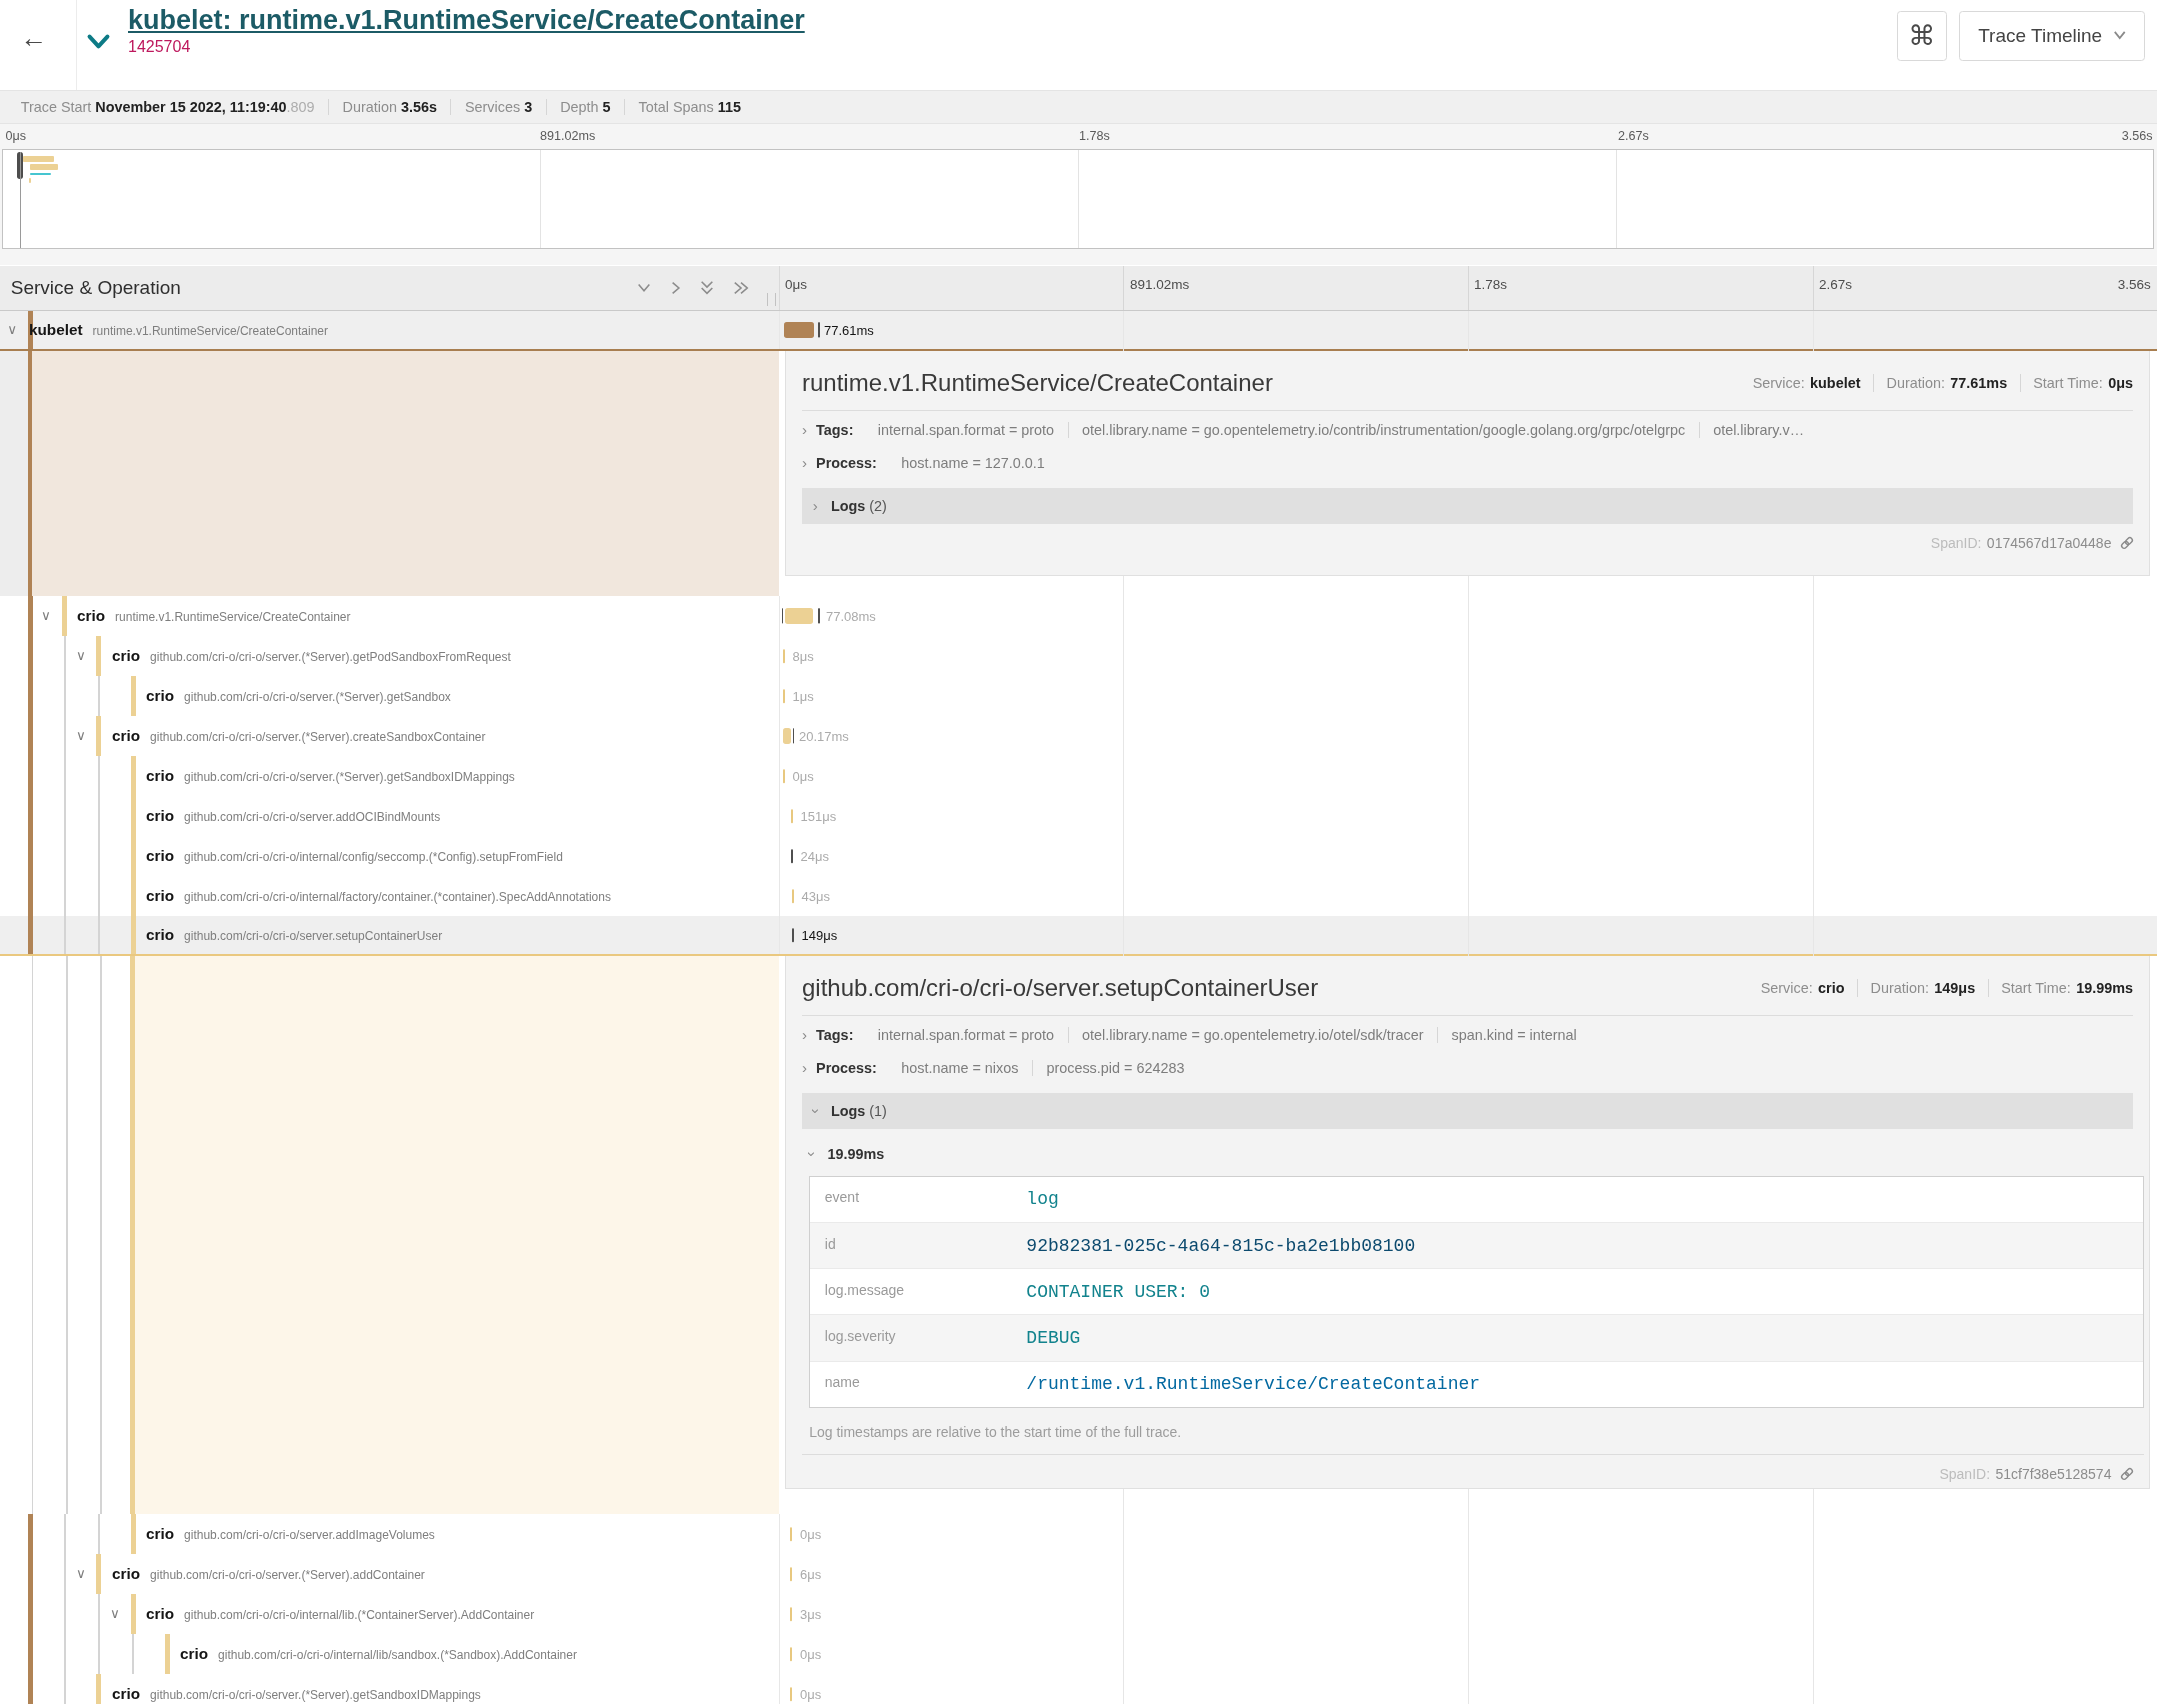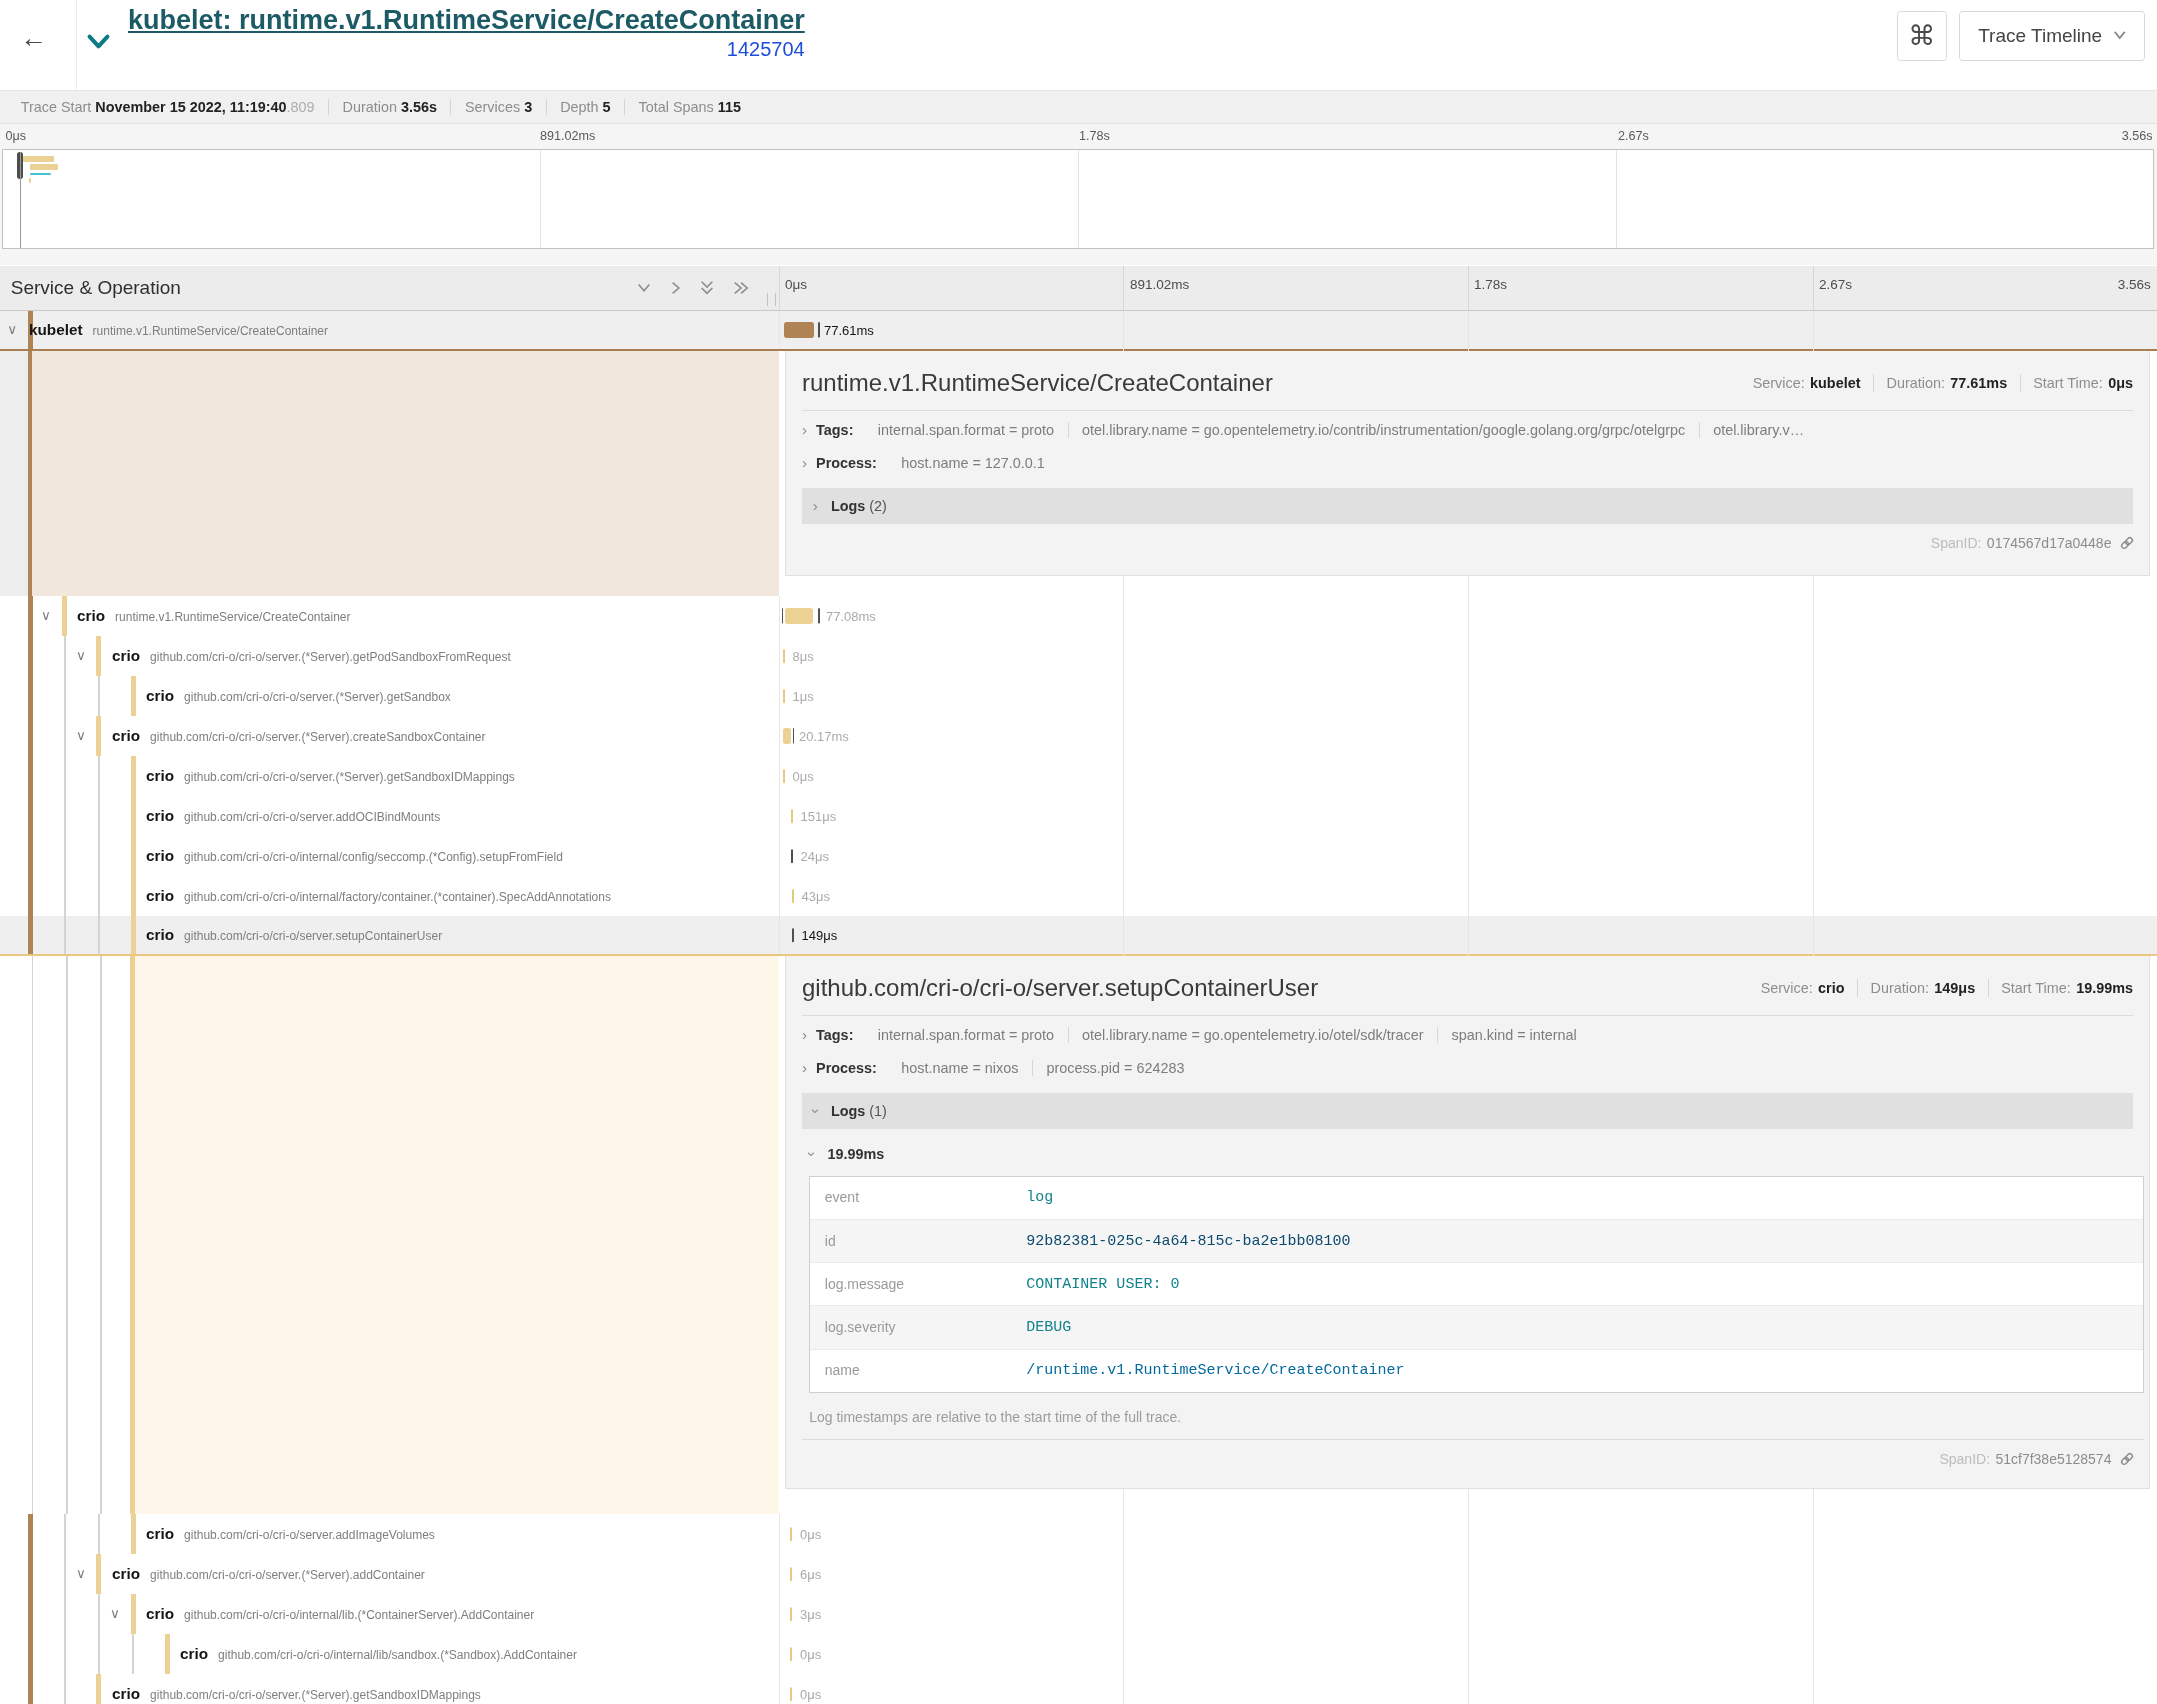--- a/index.html
+++ b/index.html
@@ -6,21 +6,21 @@
   body{font-family:"Liberation Sans","DejaVu Sans",sans-serif;-webkit-font-smoothing:antialiased;}
   .app{position:relative;width:2158px;height:1705px;background:#fff;overflow:hidden;}
 
   
   .hd{position:absolute;top:0;left:0;right:0;height:90px;background:#fff;}
   .back{position:absolute;left:20px;top:25px;font-size:27px;color:#4a4a4a;line-height:1;cursor:pointer;}
   .hdiv{position:absolute;left:76px;top:0;width:0.9px;height:90px;background:#ececec;}
   .tchev{position:absolute;left:86px;top:32px;}
   .ttl{position:absolute;left:128px;top:3.6px;}
   .ttl h1{margin:0;font-size:27px;font-weight:600;color:#1c5b66;text-decoration:underline;line-height:1.2;}
-  .tid{font-size:20px;color:#1d4ed8;margin-top:1.8px;text-align:right;}
+  .tid{font-size:16px;color:#be185d;margin-top:1.8px;}
   .hright{position:absolute;right:12.6px;top:10.8px;display:flex;align-items:stretch;height:52px;}
   .findwrap{display:flex;border:0.9px solid #d9d9d9;border-radius:3.6px;overflow:hidden;background:#fff;height:50px;box-sizing:border-box;}
   .findwrap input{border:none;outline:none;width:410px;padding:0 16px;font-size:18px;color:#555;font-family:inherit;background:#fff;}
   .findwrap input::placeholder{color:#bfbfbf;}
   .findicons{display:flex;align-items:center;background:#f7f7f7;border-left:0.9px solid #ededed;padding:0 9px;}
   .fic{width:43px;text-align:center;color:#cfcfcf;font-size:20px;line-height:1;}
   .sqbtn{width:50px;height:50px;border:0.9px solid #d9d9d9;border-radius:3.6px;background:#fff;margin-left:12.6px;display:flex;align-items:center;justify-content:center;font-size:27px;color:#4a4a4a;box-sizing:border-box;cursor:pointer;}
   .ttbtn{height:50px;border:0.9px solid #d9d9d9;border-radius:3.6px;background:#fff;margin-left:12.6px;display:flex;align-items:center;padding:0 18px;font-size:19px;color:#444;box-sizing:border-box;cursor:pointer;}
   .ttbtn .cd{margin-left:10.8px;font-size:13.5px;color:#888;}
 
@@ -99,21 +99,21 @@
   .logsbar{margin:12.6px 16px 0 16px;background:#e0e0e0;padding:9px 10.8px;font-size:14.4px;color:#4d4d4d;cursor:pointer;}
   .logsbar b{color:#333;}
   .logsbar .cnt{color:#555;font-weight:400;}
   .lentry{margin:1.8px 16px 0 23.4px;padding-top:14.4px;font-size:14.4px;color:#333;font-weight:700;cursor:pointer;}
   .lentry .car{font-weight:400;}
   .ltable{margin:12.6px 5.4px 0 23.4px;background:#fff;border:0.9px solid #cfcfcf;}
   .lrow{display:flex;border-top:0.9px solid #eaeaea;}
   .lrow:first-child{border-top:none;}
   .lrow.alt{background:#f5f5f5;}
   .lkey{width:180px;padding:12.6px 14.4px;font-size:14px;color:#9a9a9a;flex-shrink:0;}
-  .lval{font-family:"Liberation Mono","DejaVu Sans Mono",monospace;font-size:15px;color:#12838d;padding:12.6px 7.2px;white-space:pre;}
+  .lval{font-family:"Liberation Mono","DejaVu Sans Mono",monospace;font-size:18px;color:#12838d;padding:12.6px 7.2px;white-space:pre;}
   .lnote{margin:0 5.4px 0 16px;padding:16px 0 14.4px 7.2px;font-size:14px;color:#9c9c9c;border-bottom:0.9px solid #dcdcdc;}
   .sid{display:flex;justify-content:flex-end;align-items:center;padding:10.8px 14.4px 0 0;font-size:14px;color:#8c8c8c;}
   .sid .sl{color:#bcbcbc;margin-right:5.4px;}
   .sid svg{margin-left:7.2px;}
 </style>
 </head>
 <body>
 
 <div class="app">
 

